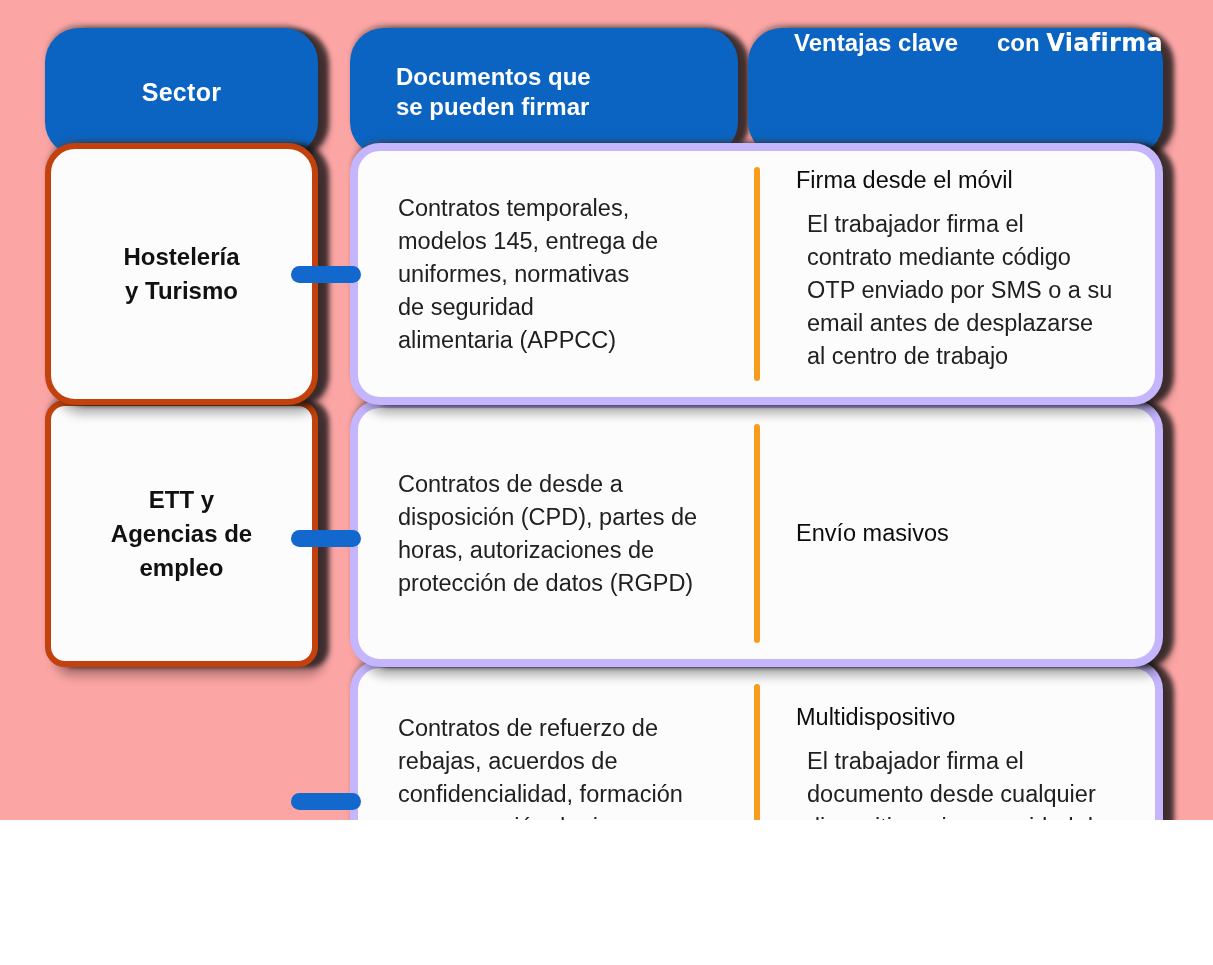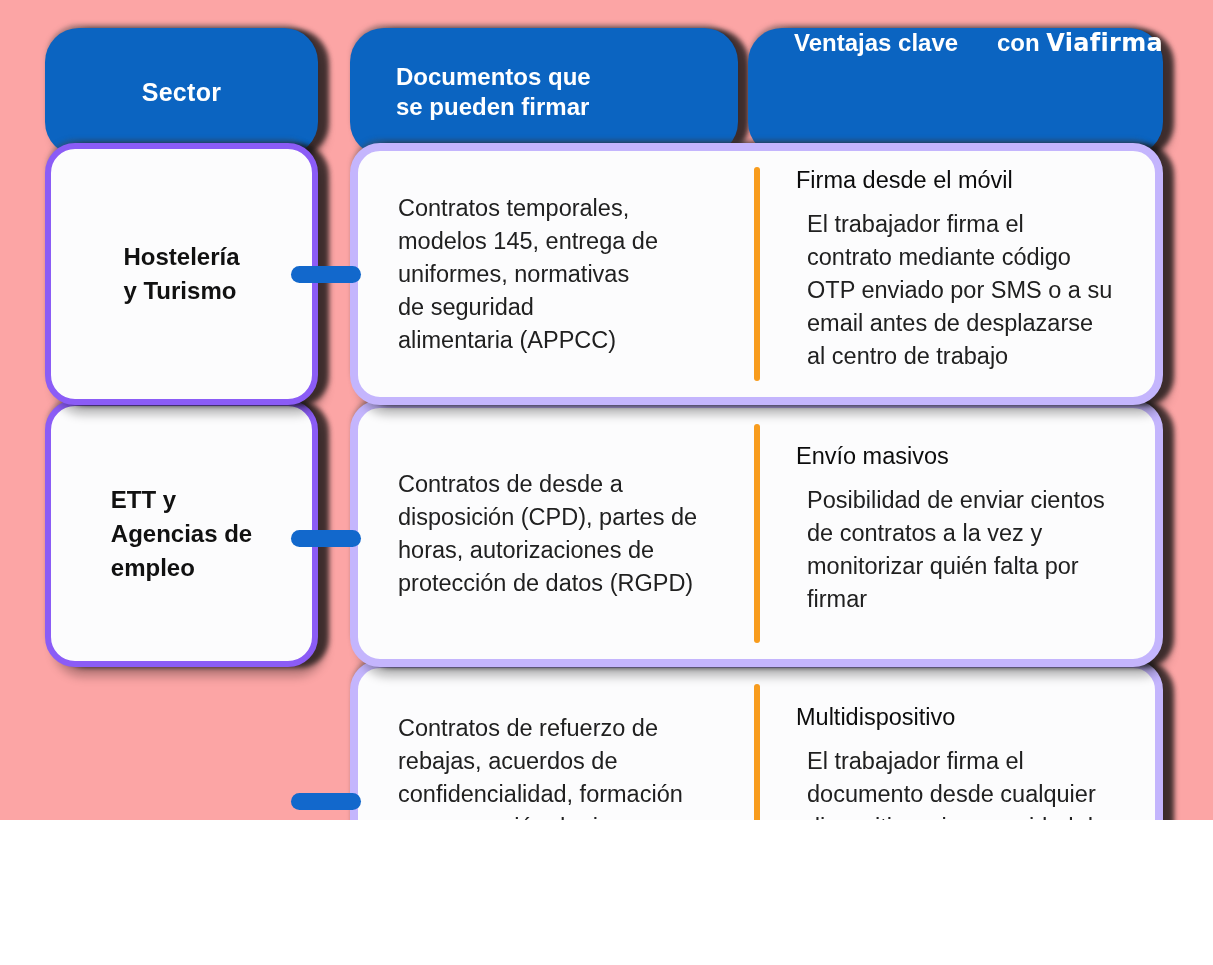--- a/index.html
+++ b/index.html
@@ -62,33 +62,34 @@
     font-family: "DejaVu Sans", sans-serif;
     font-weight: bold;
     letter-spacing: 0.3px;
   }
 
   
   .sector-card {
     position: absolute;
     left: 45px; width: 273px;
     background: #fcfcfd;
-    border: 6px solid #8b5cf6;
+    border: 6px solid #c2410c;
     border-radius: 30px;
     box-sizing: border-box;
     display: flex;
     align-items: center;
     justify-content: center;
+    text-align: center;
     font-weight: bold;
     font-size: 24px;
     line-height: 34px;
     color: #111111;
   }
   .pos-0 { top: 143px; height: 262px; z-index: 4; }
-  .pos-1 { top: 400px; height: 267px; z-index: 3; }
+  .pos-1 { top: 400px; height: 267px; z-index: 3; border-radius: 20px; }
   .pos-2 { top: 660px; height: 268px; z-index: 2; }
 
   
   .row-card {
     position: absolute;
     left: 350px; width: 813px;
     background: #fcfcfd;
     border: 8px solid #c4b5fd;
     border-radius: 30px;
     box-sizing: border-box;
@@ -186,24 +187,20 @@
   <div class="row-card pos-1 shadowed">
     <div class="docs-cell">
       <span class="pre">Contratos de desde a
 disposición (CPD), partes de
 horas, autorizaciones de
 protección de datos (RGPD)</span>
     </div>
     <div class="vline"></div>
     <div class="adv-cell">
       <p class="adv-title">Envío masivos</p>
-      <p class="adv-body pre">Posibilidad de enviar cientos
-de contratos a la vez y
-monitorizar quién falta por
-firmar</p>
     </div>
   </div>
   <div class="pill pill-1"></div>
 
   <div class="row-card pos-2 shadowed">
     <div class="docs-cell">
       <span class="pre">Contratos de refuerzo de
 rebajas, acuerdos de
 confidencialidad, formación
 en prevención de riesgos

